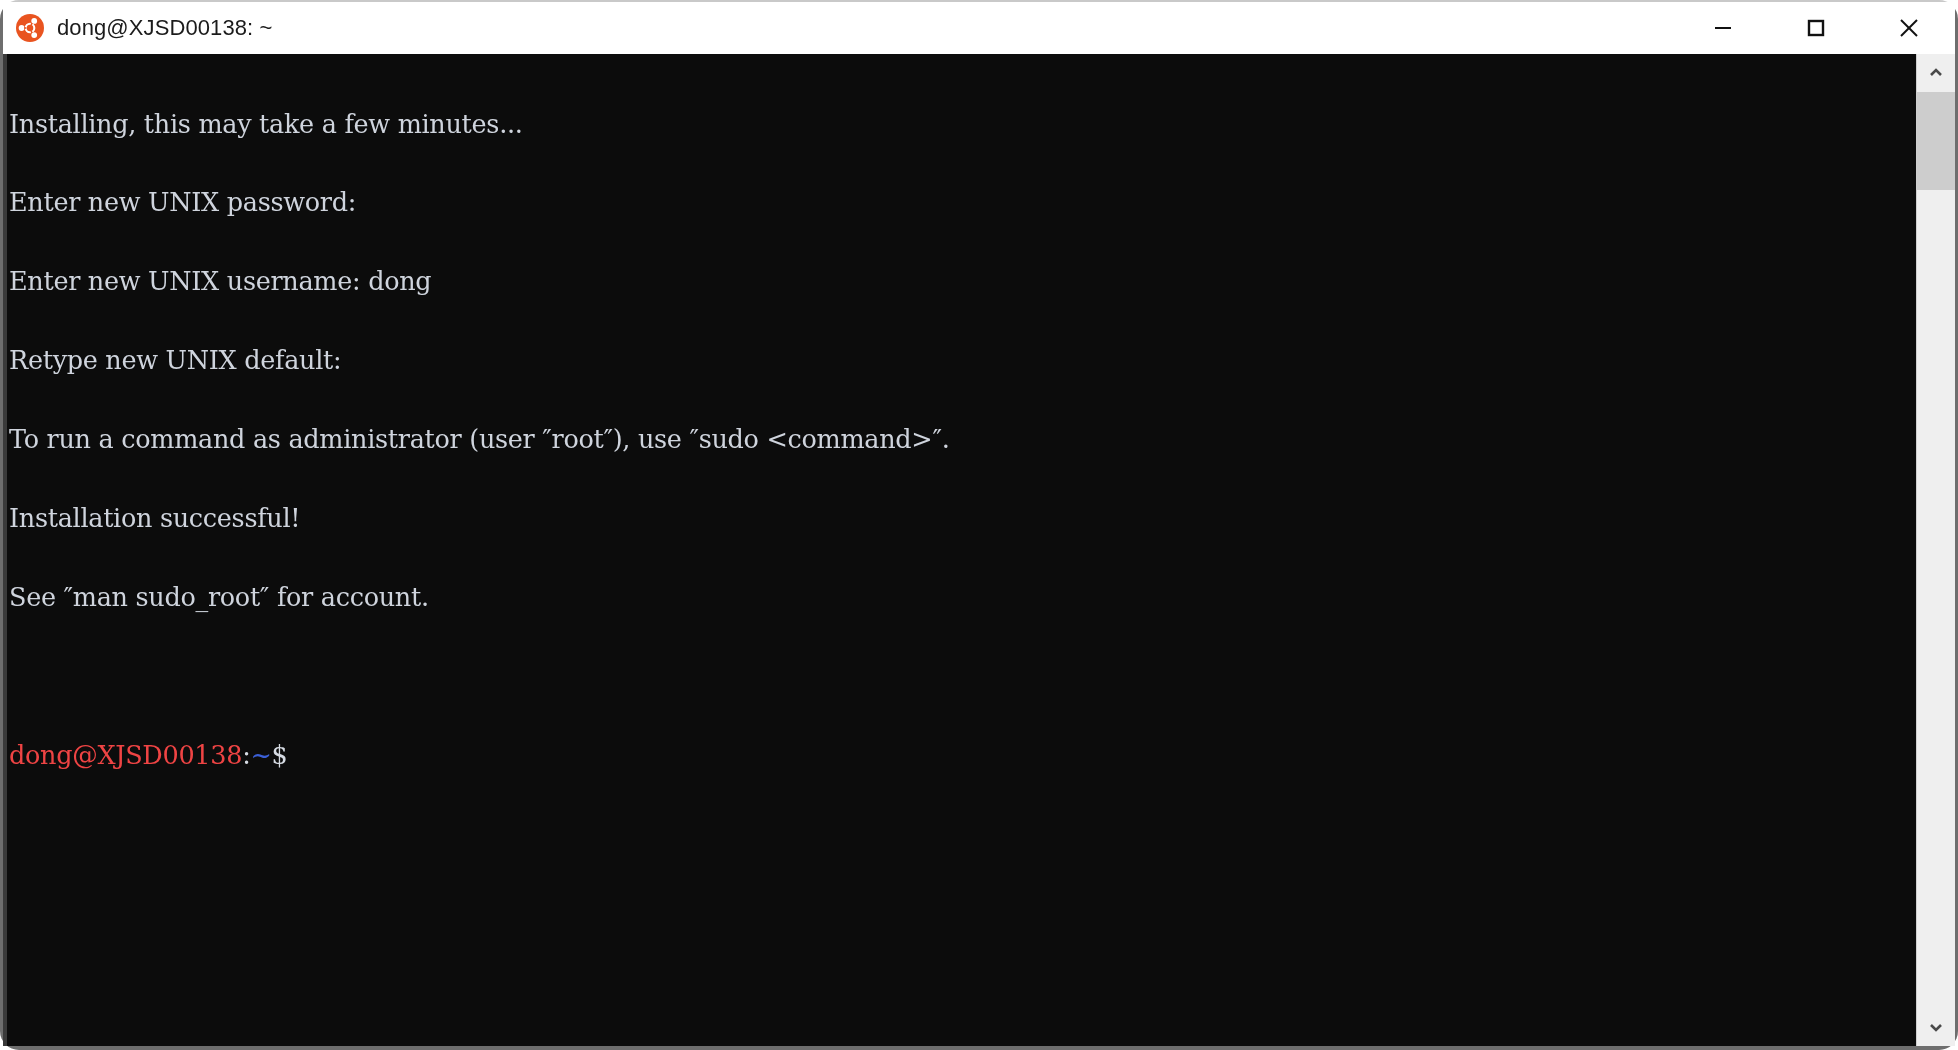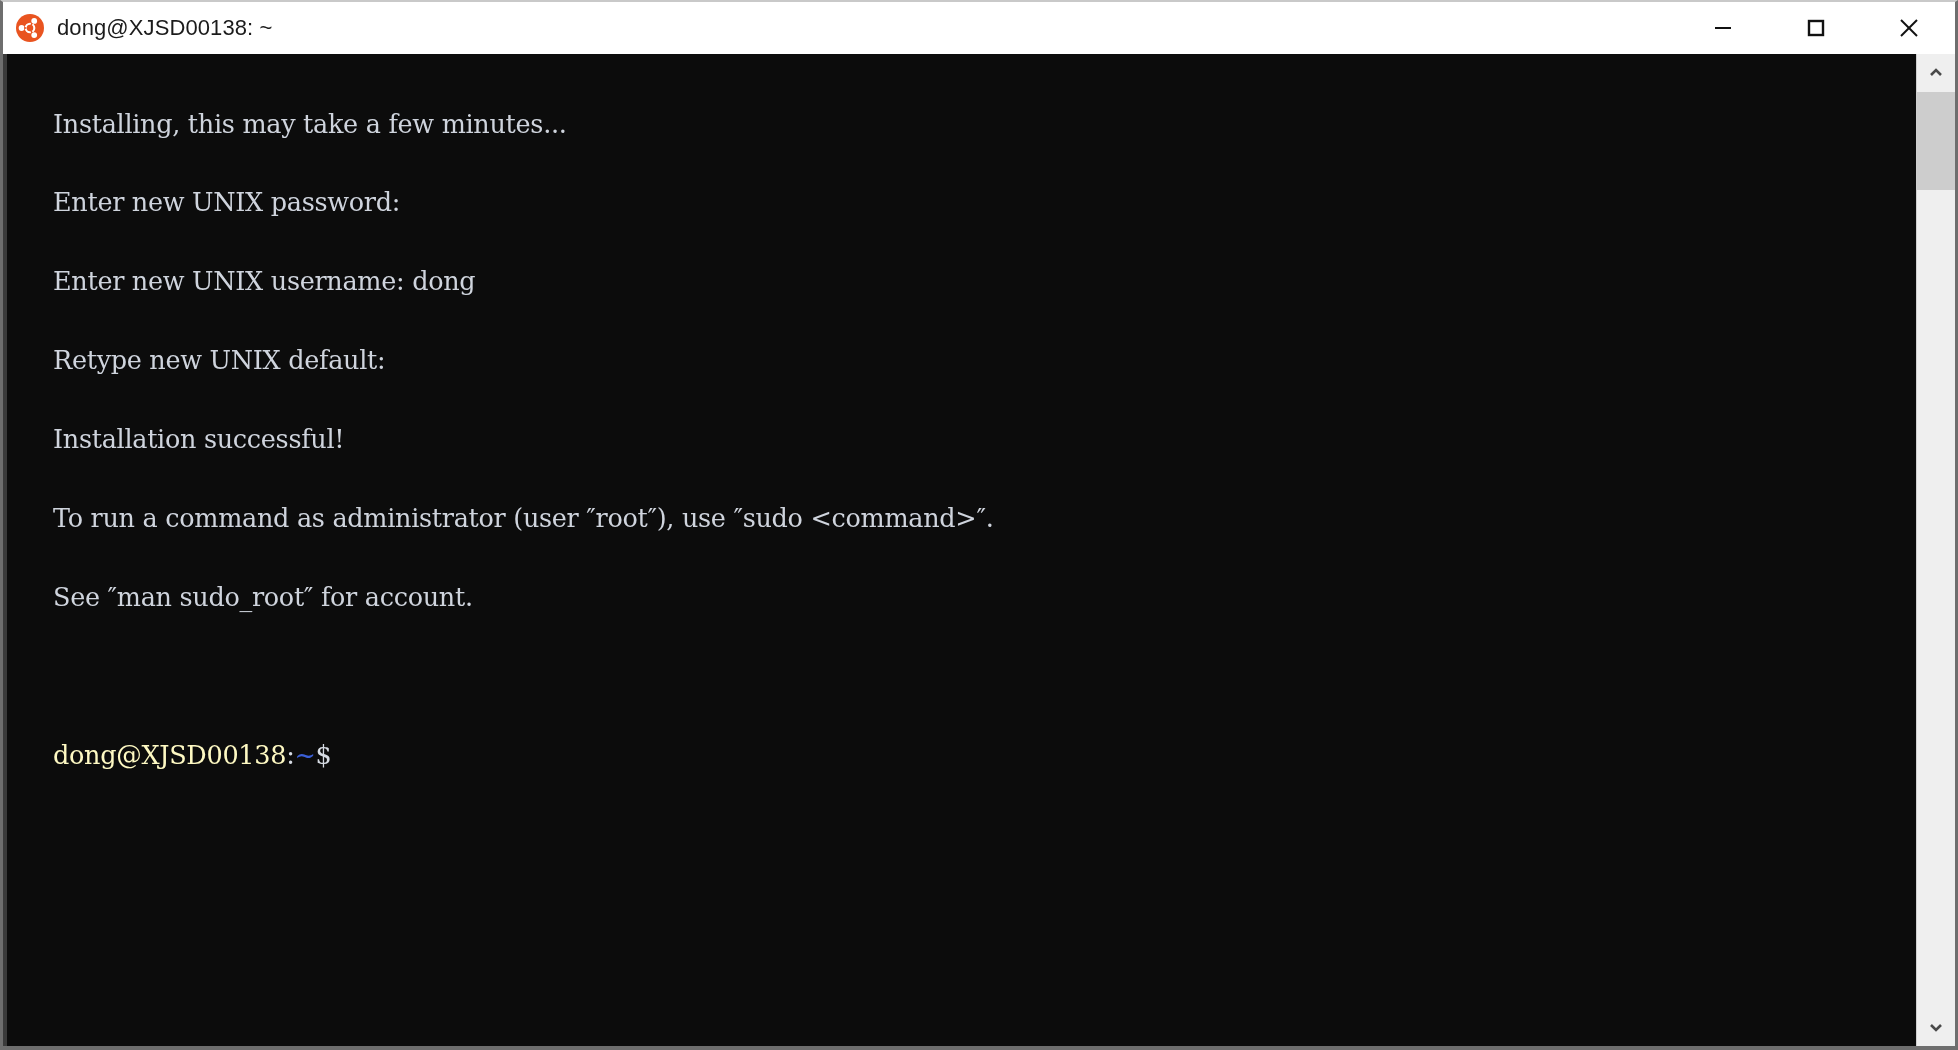--- a/index.html
+++ b/index.html
@@ -20,20 +20,21 @@
     width: 1958px;
     height: 1050px;
     background: #ffffff;
     box-sizing: border-box;
     border-left: 3px solid #6e6e6e;
     border-right: 3px solid #6e6e6e;
     border-bottom: 4px solid #6e6e6e;
     border-top: 2px solid #c9c9c9;
     display: flex;
     flex-direction: column;
+    border-radius: 19px;
   }
 
   
   #titlebar {
     height: 52px;
     flex: 0 0 52px;
     background: #ffffff;
     display: flex;
     align-items: center;
     position: relative;
@@ -98,23 +99,22 @@
     font-family: "DejaVu Serif", "Liberation Serif", serif;
     font-size: 25.5px;
     line-height: 26.3px;
     color: #cfd4dd;
     white-space: pre;
     letter-spacing: -0.3px;
   }
   .tline {
     height: 26.3px;
     white-space: pre;
-    margin-left: 44px;
-  }
-  .c-green  { color: #fef9c3; }
+  }
+  .c-green  { color: #ef4444; }
   .c-blue   { color: #3b5fd6; }
   .c-white  { color: #d6dbe3; }
 
   
   #scrollbar {
     flex: 0 0 38px;
     background: #efefef;
     display: flex;
     flex-direction: column;
     border-left: 1px solid #cfcfcf;
@@ -188,22 +188,22 @@
 
   <div id="body-area">
     <div id="term-gutter"></div>
 
     <div id="terminal">
       <div id="term-lines">
         <div class="tline">Installing, this may take a few minutes...</div>
         <div class="tline">Enter new UNIX password:</div>
         <div class="tline">Enter new UNIX username: dong</div>
         <div class="tline">Retype new UNIX default:</div>
+        <div class="tline">To run a command as administrator (user ″root″), use ″sudo &lt;command&gt;″.</div>
         <div class="tline">Installation successful!</div>
-        <div class="tline">To run a command as administrator (user ″root″), use ″sudo &lt;command&gt;″.</div>
         <div class="tline">See ″man sudo_root″ for account.</div>
         <div class="tline"></div>
         <div class="tline"><span class="c-green">dong@XJSD00138</span><span class="c-white">:</span><span class="c-blue">~</span><span class="c-white">$</span></div>
       </div>
     </div>
 
     <div id="scrollbar">
       <div class="sb-arrow">
         <svg width="18" height="18" viewBox="0 0 18 18">
           <polyline points="4,11 9,6 14,11" fill="none" stroke="#4a4a4a" stroke-width="2.6"></polyline>

